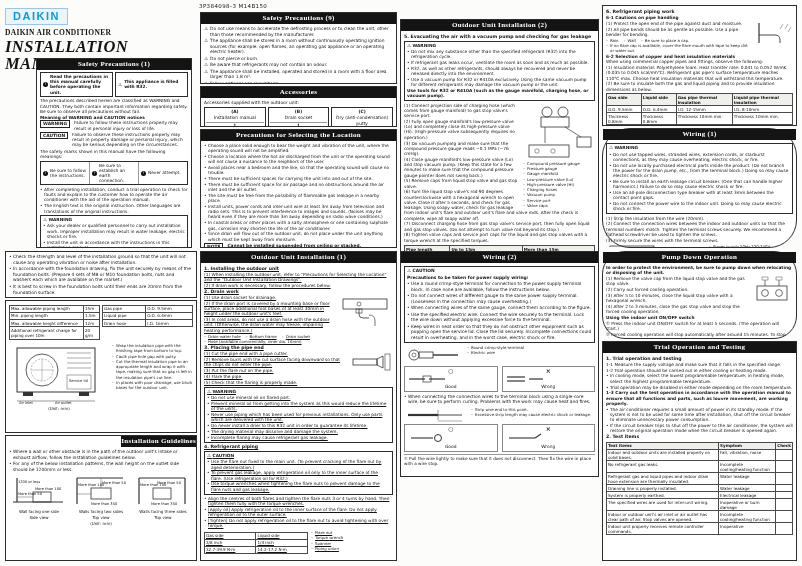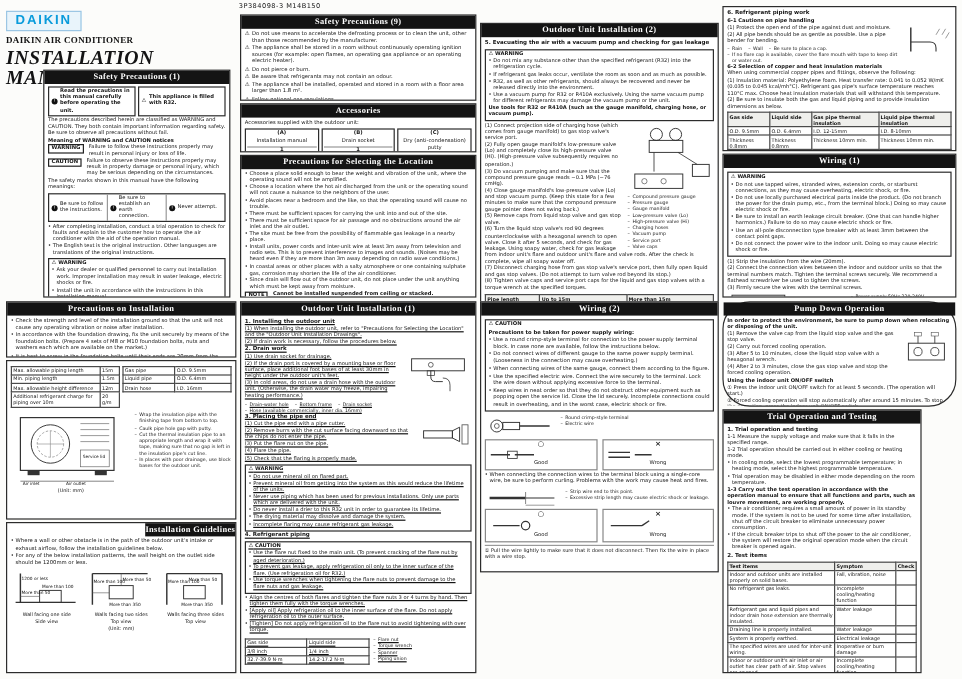--- a/index.html
+++ b/index.html
@@ -121,21 +121,20 @@
             <div class="li">Be sure to use only the specified accessories and parts for installation work.</div>
             <div class="li">Install the unit on a foundation strong enough to withstand the weight of the unit.</div>
             <div class="li">Electrical work must be performed in accordance with relevant local and national regulations. Use a dedicated power supply circuit.</div>
           </div>
       </div>
 
     </div>
   </section>
 
   <section class="sec" style="left:5px;top:251px;width:192px;height:47px;">
-    <div class="bar">Precautions on Installation</div>
     <div class="bd">
         <div class="li">Check the strength and level of the installation ground so that the unit will not cause any operating vibration or noise after installation.</div>
         <div class="li">In accordance with the foundation drawing, fix the unit securely by means of the foundation bolts. (Prepare 4 sets of M8 or M10 foundation bolts, nuts and washers each which are available on the market.)</div>
         <div class="li">It is best to screw in the foundation bolts until their ends are 20mm from the foundation surface.</div>
       </div>
   </section>
 
   <section class="sec" style="left:5px;top:300px;width:192px;height:133px;">
     <div class="bd">
       <div class="row" style="align-items:flex-start;">
@@ -597,21 +596,21 @@
           <td>Thickness 0.8mm</td>
           <td>Thickness 10mm min.</td>
           <td>Thickness 10mm min.</td>
         </tr>
       </tbody>
         </table>
 
     </div>
   </section>
 
-  <section class="sec" style="left:602px;top:128px;width:195px;height:120px;">
+  <section class="sec" style="left:602px;top:128px;width:195px;height:120px;border-radius:28px;">
     <div class="bar">Wiring (1)</div>
     <div class="bd tight">
       <div class="box">
         <div class="bxh"><span class="wtr"></span> <span class="bold">WARNING</span></div>
         <div>
             <div class="li">Do not use tapped wires, stranded wires, extension cords, or starburst connections, as they may cause overheating, electric shock, or fire.</div>
             <div class="li">Do not use locally purchased electrical parts inside the product. (Do not branch the power for the drain pump, etc., from the terminal block.) Doing so may cause electric shock or fire.</div>
             <div class="li">Be sure to install an earth leakage circuit breaker. (One that can handle higher harmonics.) Failure to do so may cause electric shock or fire.</div>
             <div class="li">Use an all-pole disconnection type breaker with at least 3mm between the contact point gaps.</div>
             <div class="li">Do not connect the power wire to the indoor unit. Doing so may cause electric shock or fire.</div>
@@ -674,21 +673,21 @@
       <div>
           <div class="ln">① Press the indoor unit ON/OFF switch for at least 5 seconds. (The operation will start.)</div>
           <div class="ln">② Forced cooling operation will stop automatically after around 15 minutes. To stop the operation, press the indoor unit ON/OFF switch.</div>
         </div>
 
       <div class="clr"></div>
 
     </div>
   </section>
 
-  <section class="sec" style="left:602px;top:341px;width:166px;height:220px;">
+  <section class="sec" style="left:602px;top:341px;width:195px;height:220px;">
     <div class="bar">Trial Operation and Testing</div>
     <div class="bd tight">
       <div class="h7">1. Trial operation and testing</div>
       <div class="ln">1-1  Measure the supply voltage and make sure that it falls in the specified range.</div>
       <div class="ln">1-2  Trial operation should be carried out in either cooling or heating mode.</div>
       <div class="li">In cooling mode, select the lowest programmable temperature; in heating mode, select the highest programmable temperature.</div>
       <div class="li">Trial operation may be disabled in either mode depending on the room temperature.</div>
       <div class="ln bold">1-3  Carry out the test operation in accordance with the operation manual to ensure that all functions and parts, such as louvre movement, are working properly.</div>
       <div class="li">The air conditioner requires a small amount of power in its standby mode. If the system is not to be used for some time after installation, shut off the circuit breaker to eliminate unnecessary power consumption.</div>
       <div class="li">If the circuit breaker trips to shut off the power to the air conditioner, the system will restore the original operation mode when the circuit breaker is opened again.</div>

